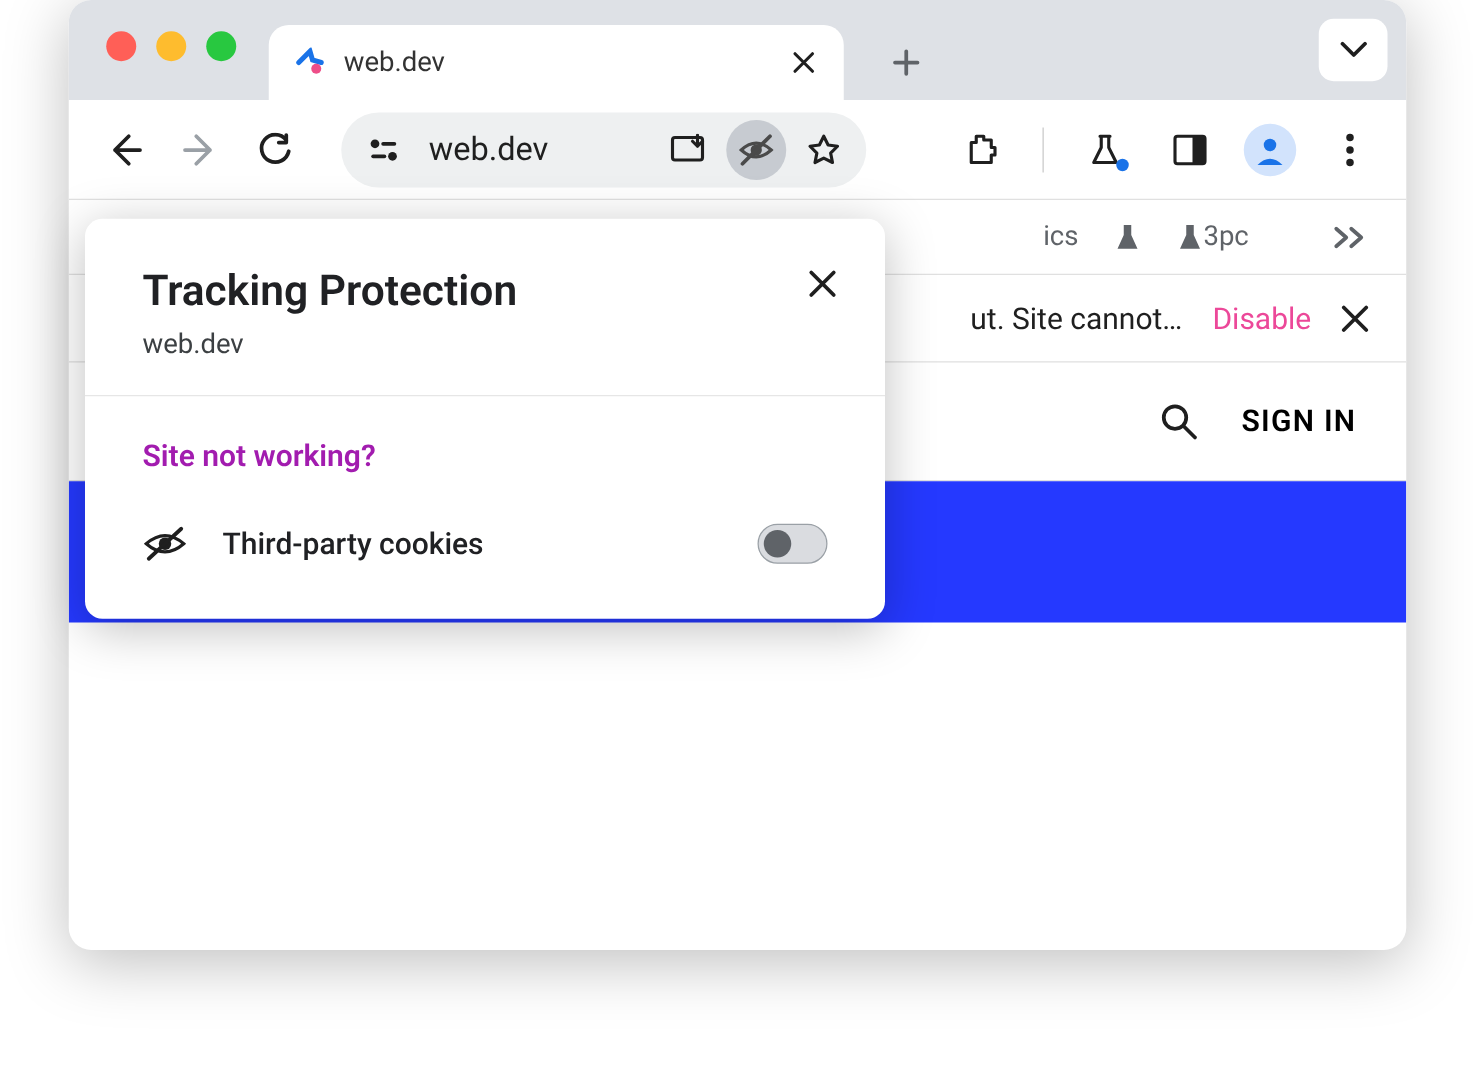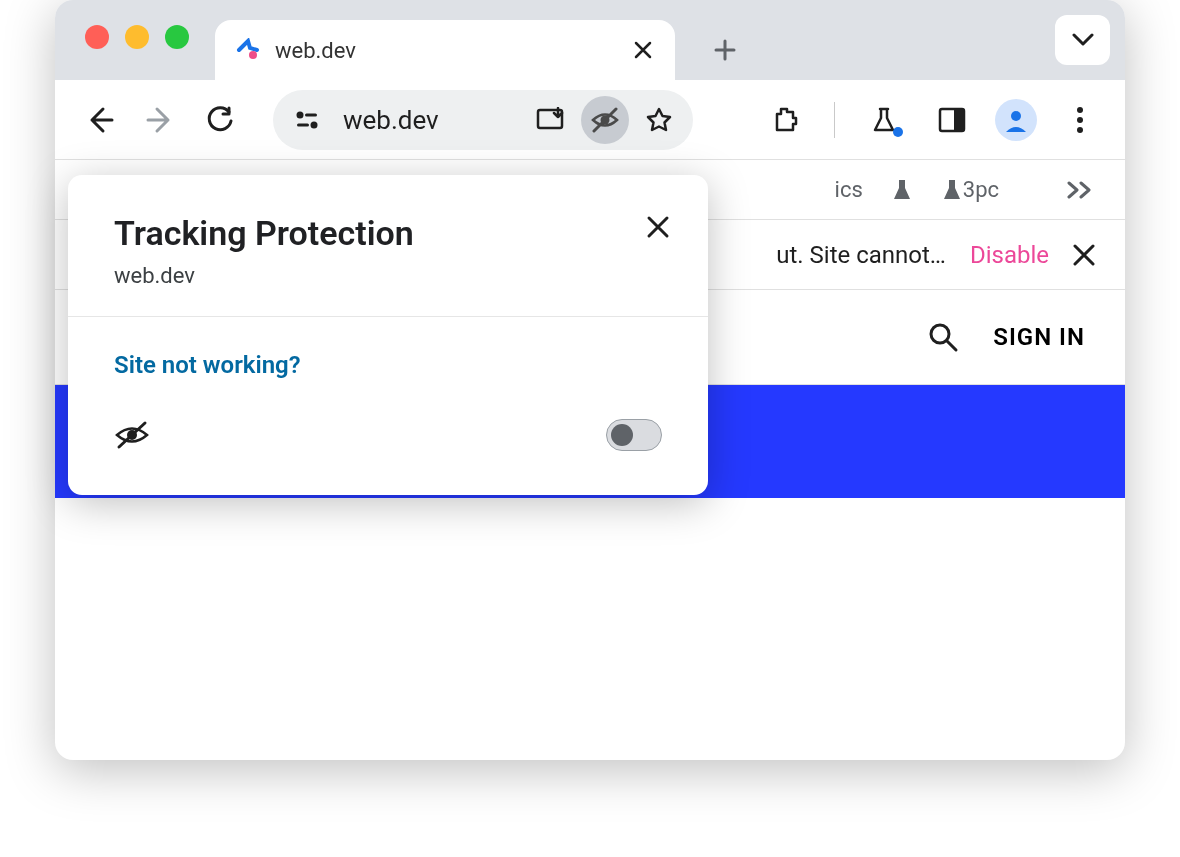--- a/index.html
+++ b/index.html
@@ -169,21 +169,21 @@
     border-bottom: 1px solid #e6e6e6;
     position:relative;
   }
   .popover-title { font-size: 34px; font-weight:600; color:#202124; }
   .popover-sub { font-size: 22px; color:#3c4043; margin-top:10px;}
   .popover-close {
     position:absolute; right:30px; top:32px;
     width:40px; height:40px; display:flex; align-items:center; justify-content:center;
   }
   .popover-body { padding: 34px 46px 44px 46px; }
-  .snw-title { font-size:24px; font-weight:600; color:#0369a1; margin-bottom:8px;}
+  .snw-title { font-size:24px; font-weight:600; color:#a21caf; margin-bottom:8px;}
   .snw-text { font-size:22px; line-height:1.5; color:#3c4043; }
   .tp-row {
     display:flex; align-items:center; gap:24px;
     margin-top: 40px;
   }
   .tp-row .eye { width:40px; display:flex; }
   .tp-row .labels { flex:1; }
   .tp-row .labels .l1 { font-size:24px; font-weight:500; color:#202124; }
   .tp-row .labels .l2 { font-size:20px; color:#5f6368; margin-top:2px;}
   .toggle {
@@ -384,17 +384,18 @@
 
     <div class="tp-row">
       <span class="eye">
         <svg width="36" height="30" viewBox="0 0 36 30">
             <path d="M3 15 Q18 2 33 15 Q18 28 3 15 Z" fill="none" stroke="#1f1f1f" stroke-width="2.5"></path>
             <circle cx="18" cy="15" r="5" fill="#1f1f1f"></circle>
             <path d="M5 27 L31 3" stroke="#1f1f1f" stroke-width="3" stroke-linecap="round"></path>
           </svg>
       </span>
       <div class="labels">
+        <div class="l1">Third-party cookies</div>
       </div>
       <div class="toggle"></div>
     </div>
   </div>
 </div>
 
 </body></html>

